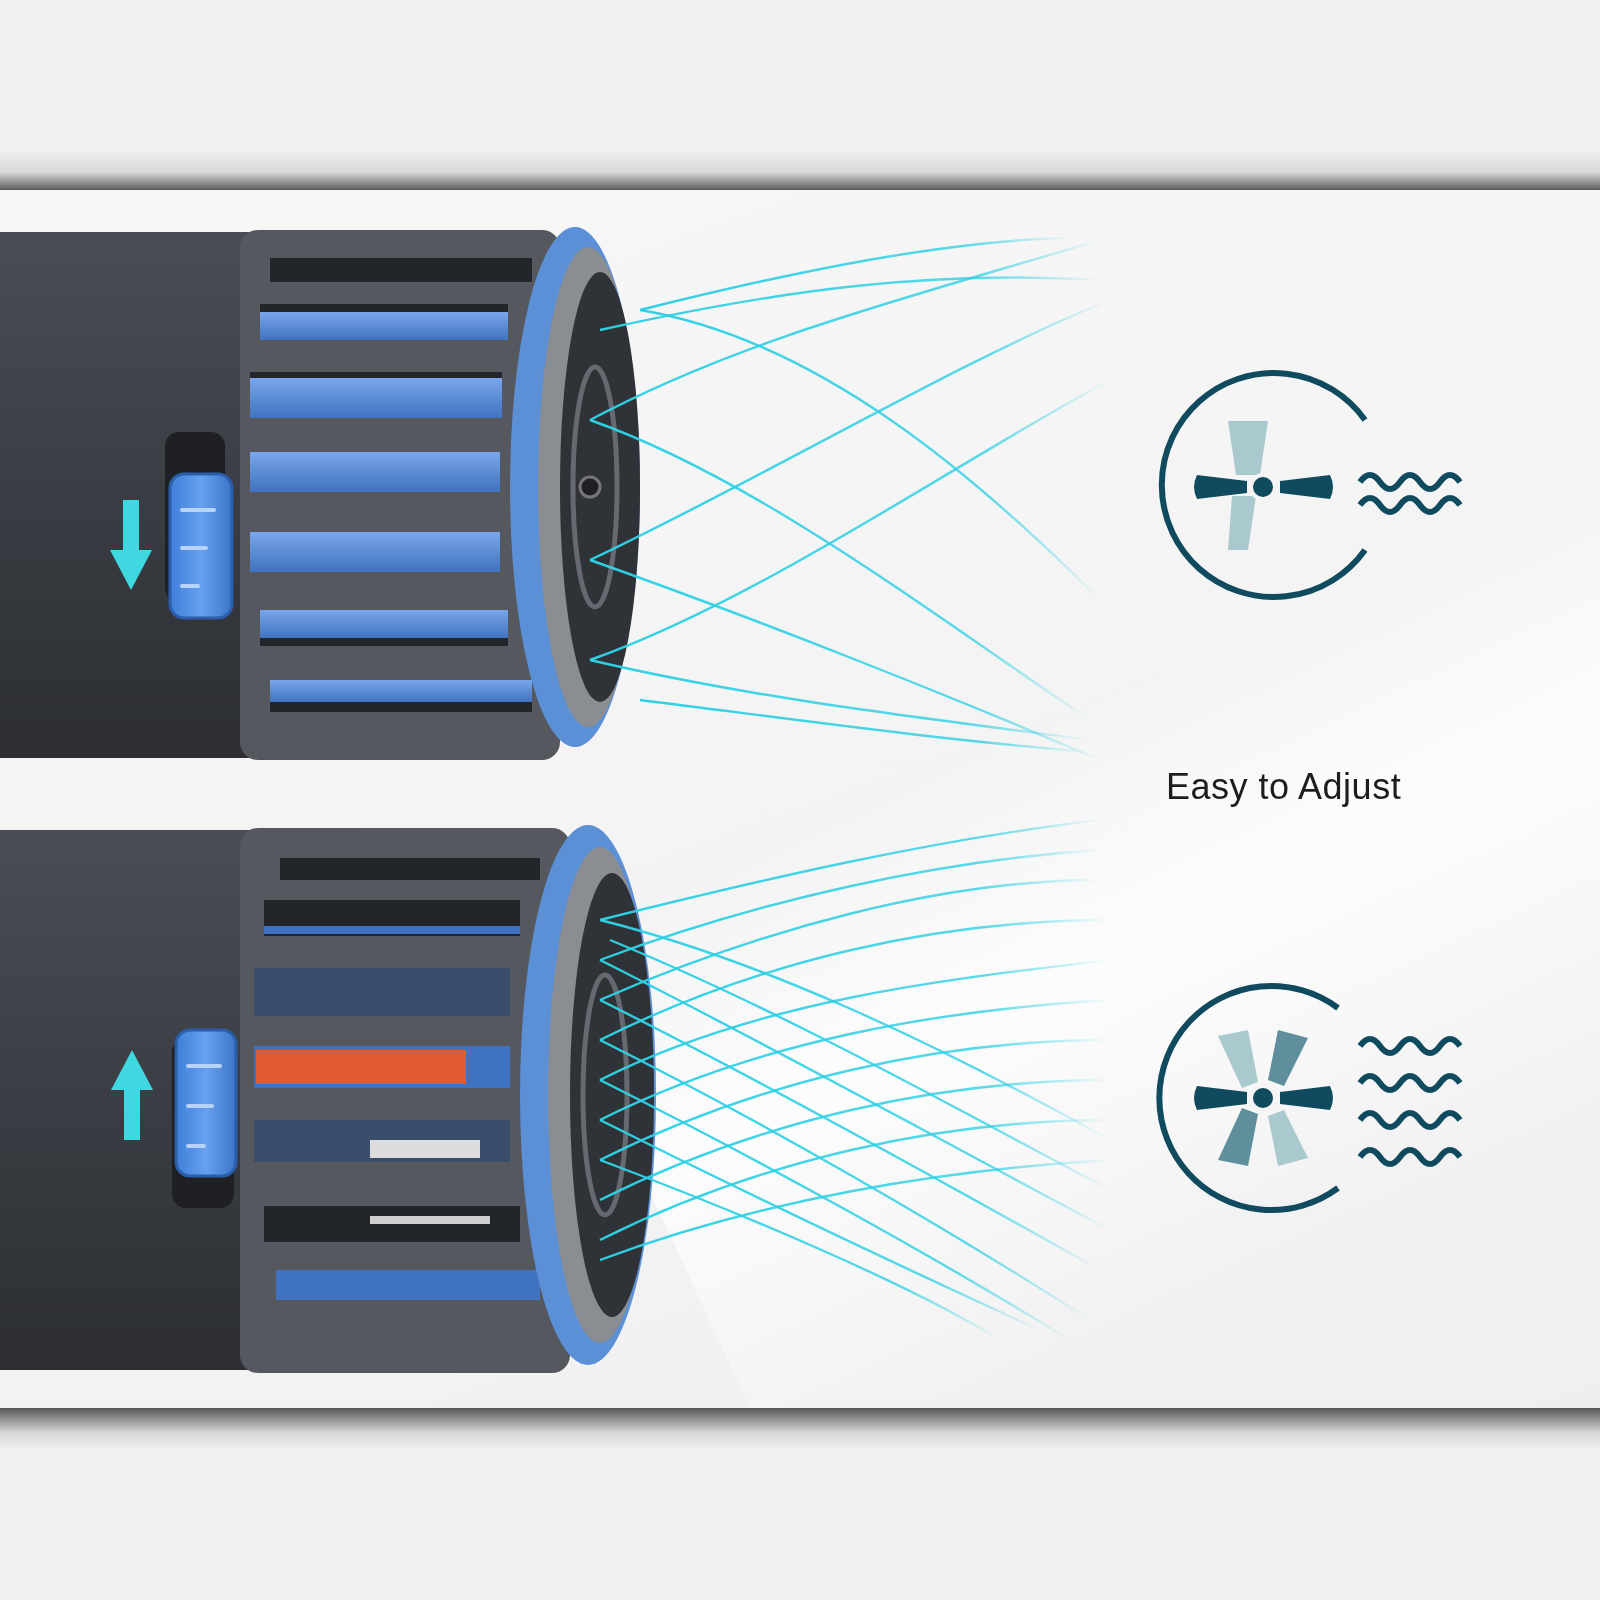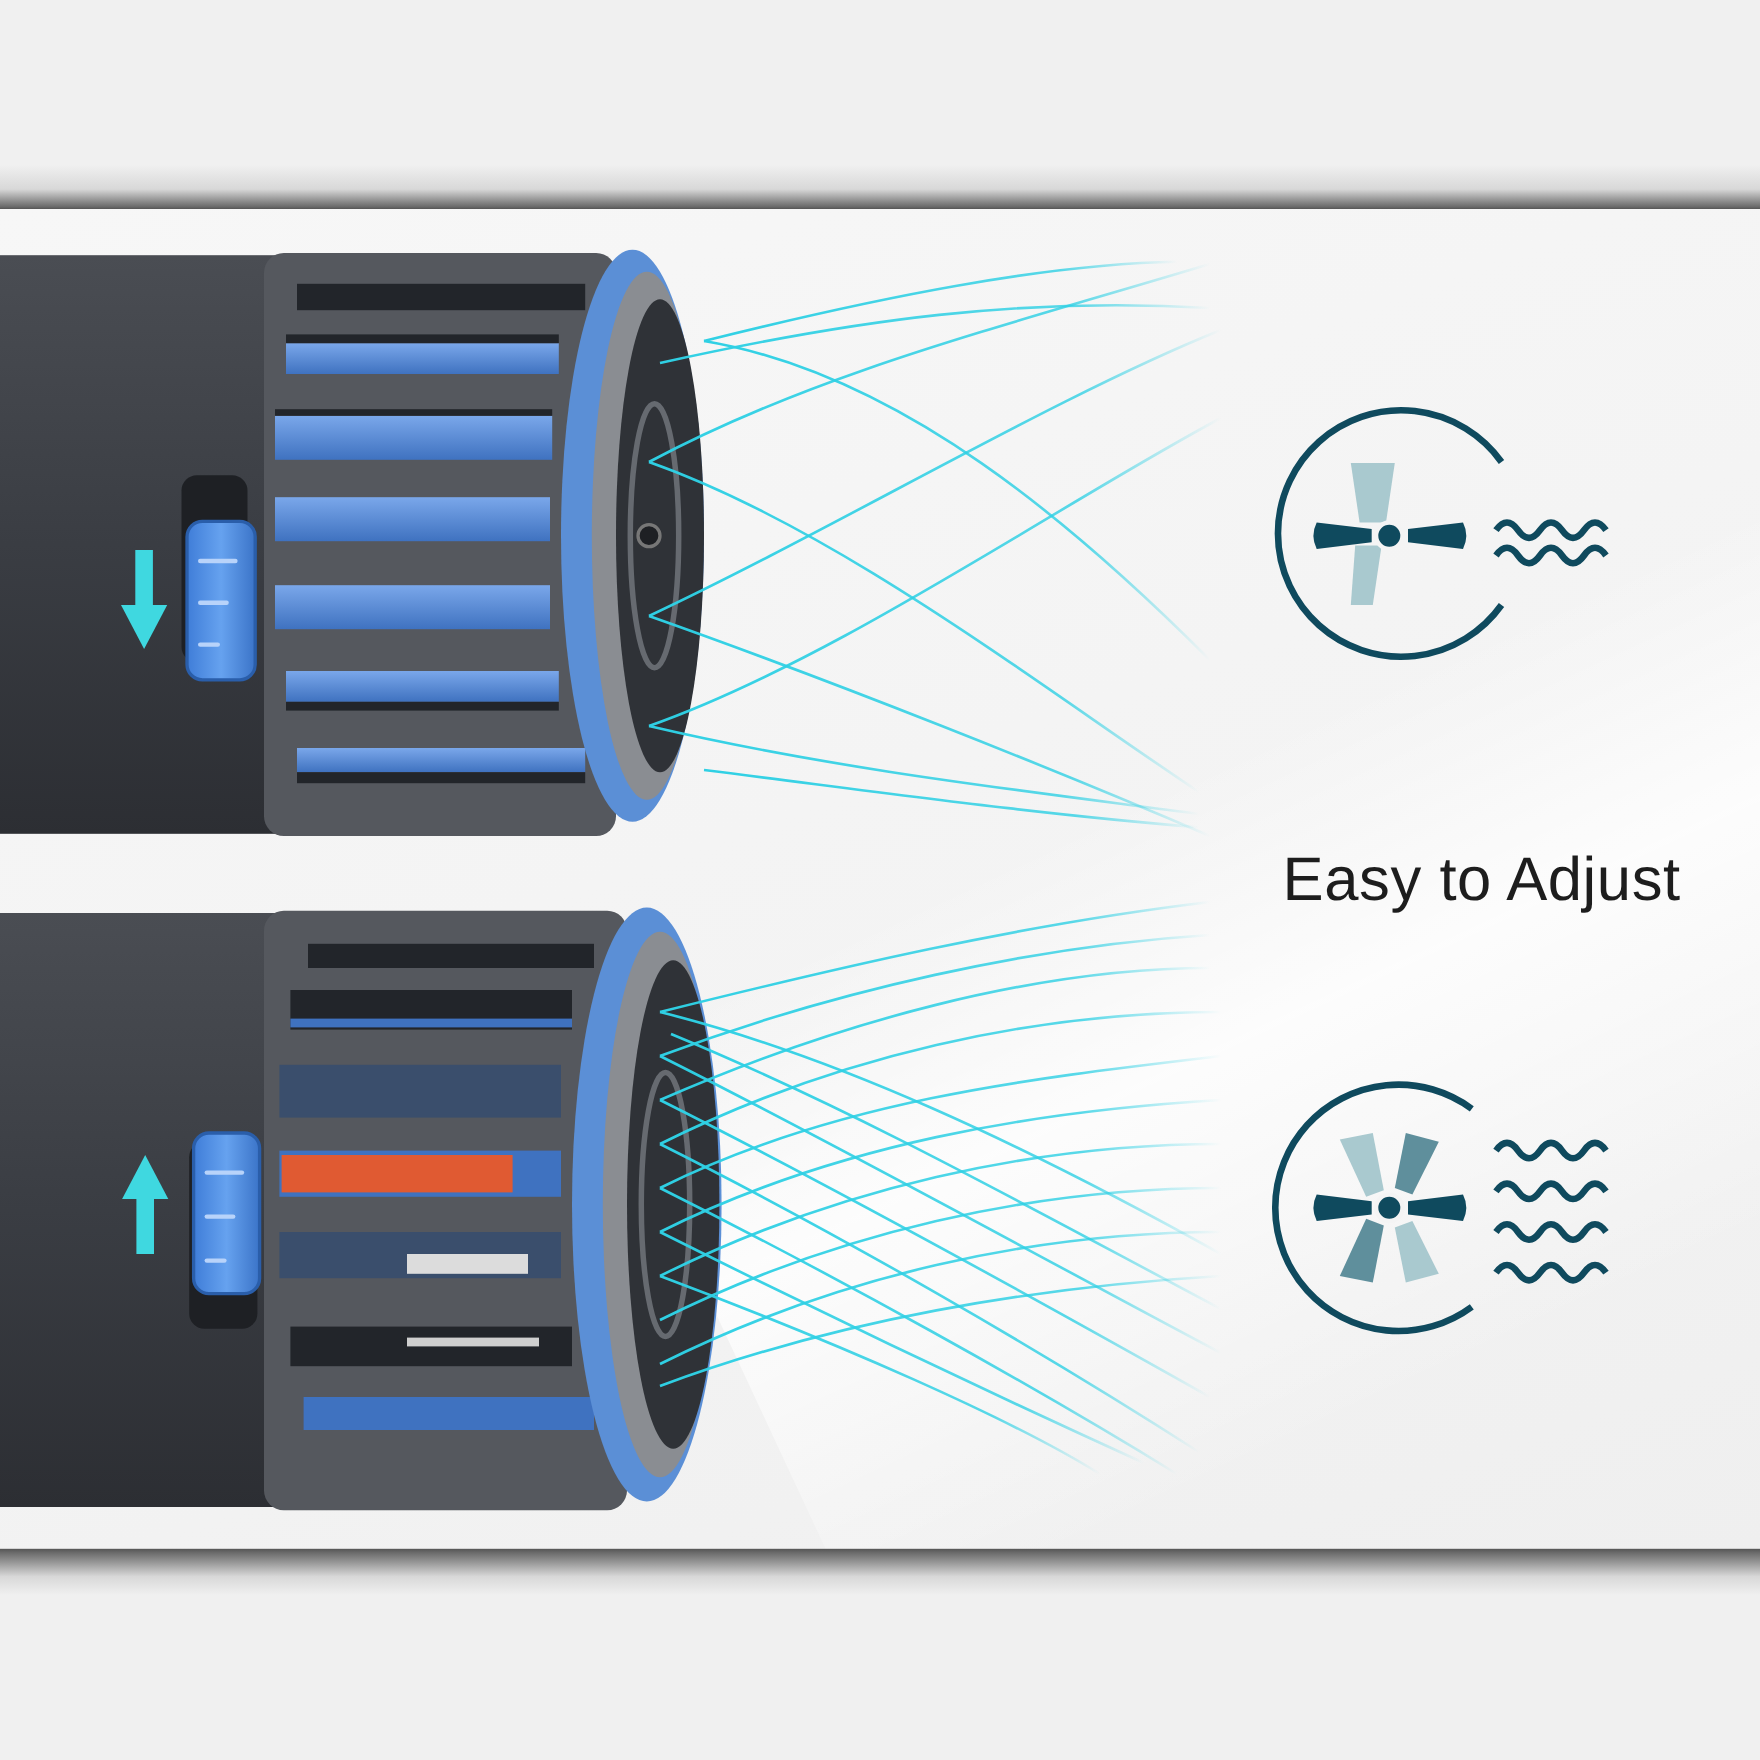--- a/index.html
+++ b/index.html
@@ -4,21 +4,21 @@
 <style>
   html,body{margin:0;padding:0;}
   body{width:1600px;height:1600px;position:relative;overflow:hidden;background:#f0f0f0;font-family:"Liberation Sans",sans-serif;}
   .band-top{position:absolute;left:0;top:0;width:1600px;height:180px;background:#f0f0f0;}
   .shadow-top{position:absolute;left:0;top:150px;width:1600px;height:40px;background:linear-gradient(#f0f0f0,#d8d8d8 55%,#6a6a6a 95%,#555);}
   .panel{position:absolute;left:0;top:190px;width:1600px;height:1220px;background:linear-gradient(160deg,#f7f7f7 0%,#f3f3f3 60%,#efefef 100%);overflow:hidden;}
   .panel .sheen{position:absolute;left:600px;top:440px;width:1400px;height:600px;transform:rotate(-25deg);background:linear-gradient(#ffffff00,#ffffffcc 40%,#ffffff00);}
   .shadow-bot{position:absolute;left:0;top:1408px;width:1600px;height:42px;background:linear-gradient(#555,#6a6a6a 8%,#d8d8d8 60%,#f0f0f0);}
   .band-bot{position:absolute;left:0;top:1450px;width:1600px;height:150px;background:#f0f0f0;}
   svg{position:absolute;left:0;top:0;}
-  .caption{position:absolute;left:1166px;top:766px;font-size:56px;color:#1d1d1d;letter-spacing:0.5px;white-space:nowrap;}
+  .caption{position:absolute;left:1166px;top:766px;font-size:36px;color:#1d1d1d;letter-spacing:0.5px;white-space:nowrap;}
 </style>
 </head>
 <body>
 
 <div class="band-top"></div>
 <div class="shadow-top"></div>
 <div class="panel">
     <div class="sheen"></div>
   </div>
 <div class="shadow-bot"></div>

